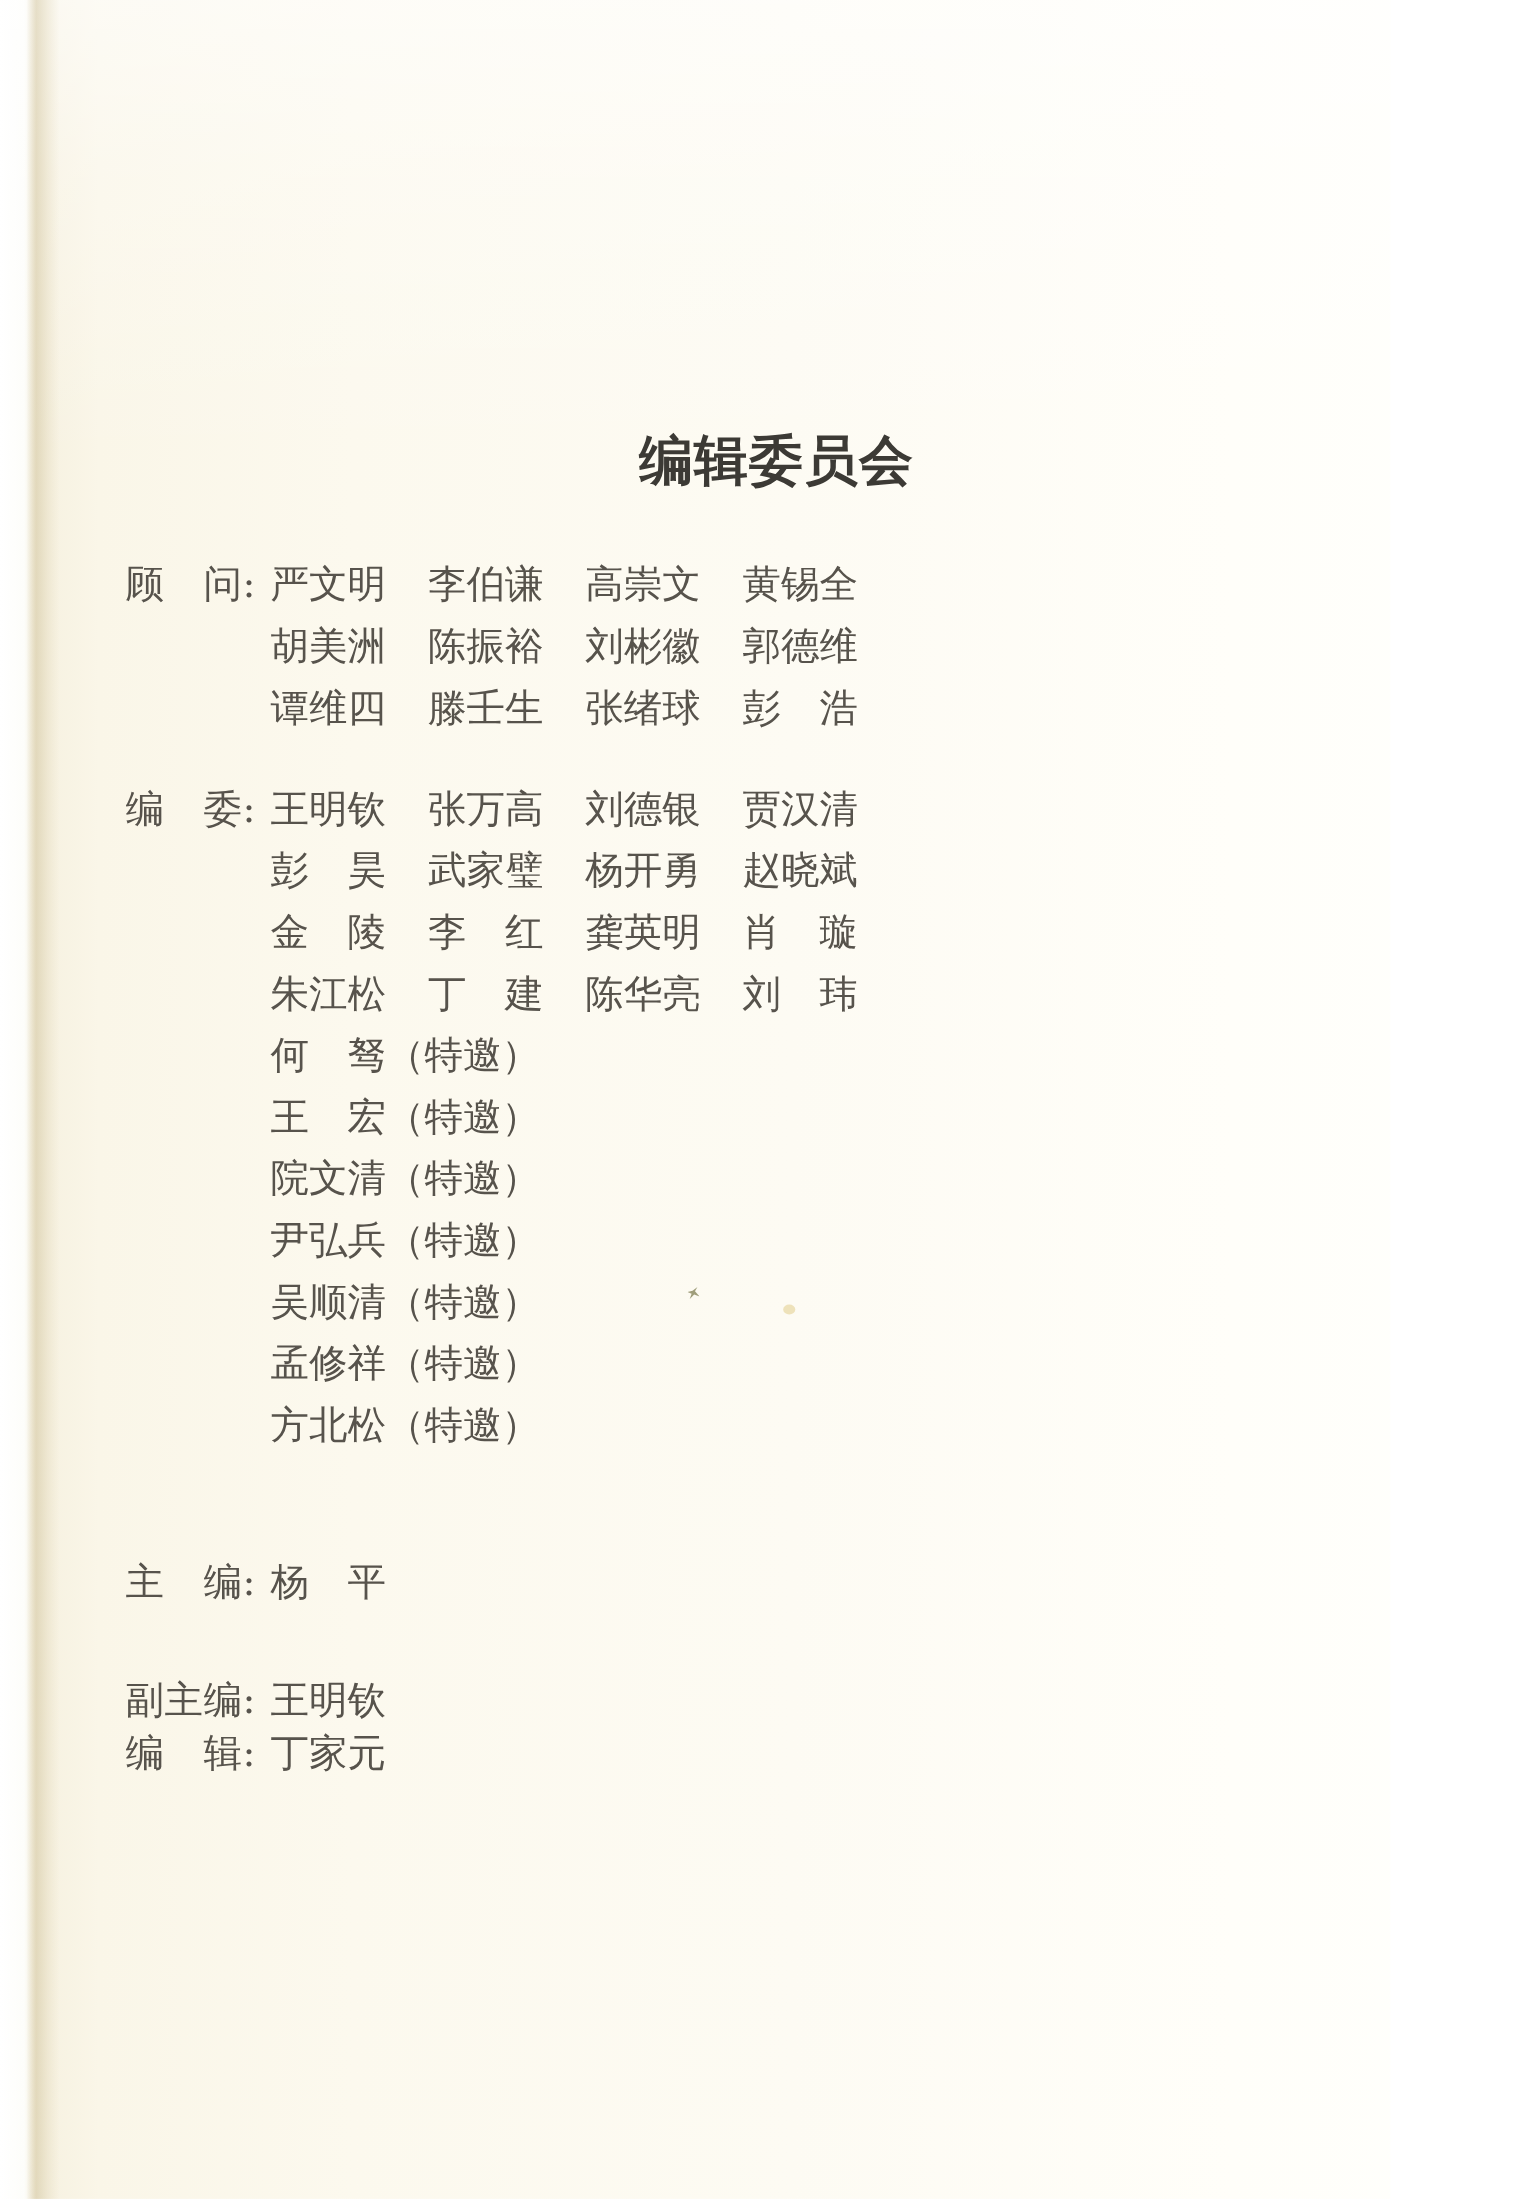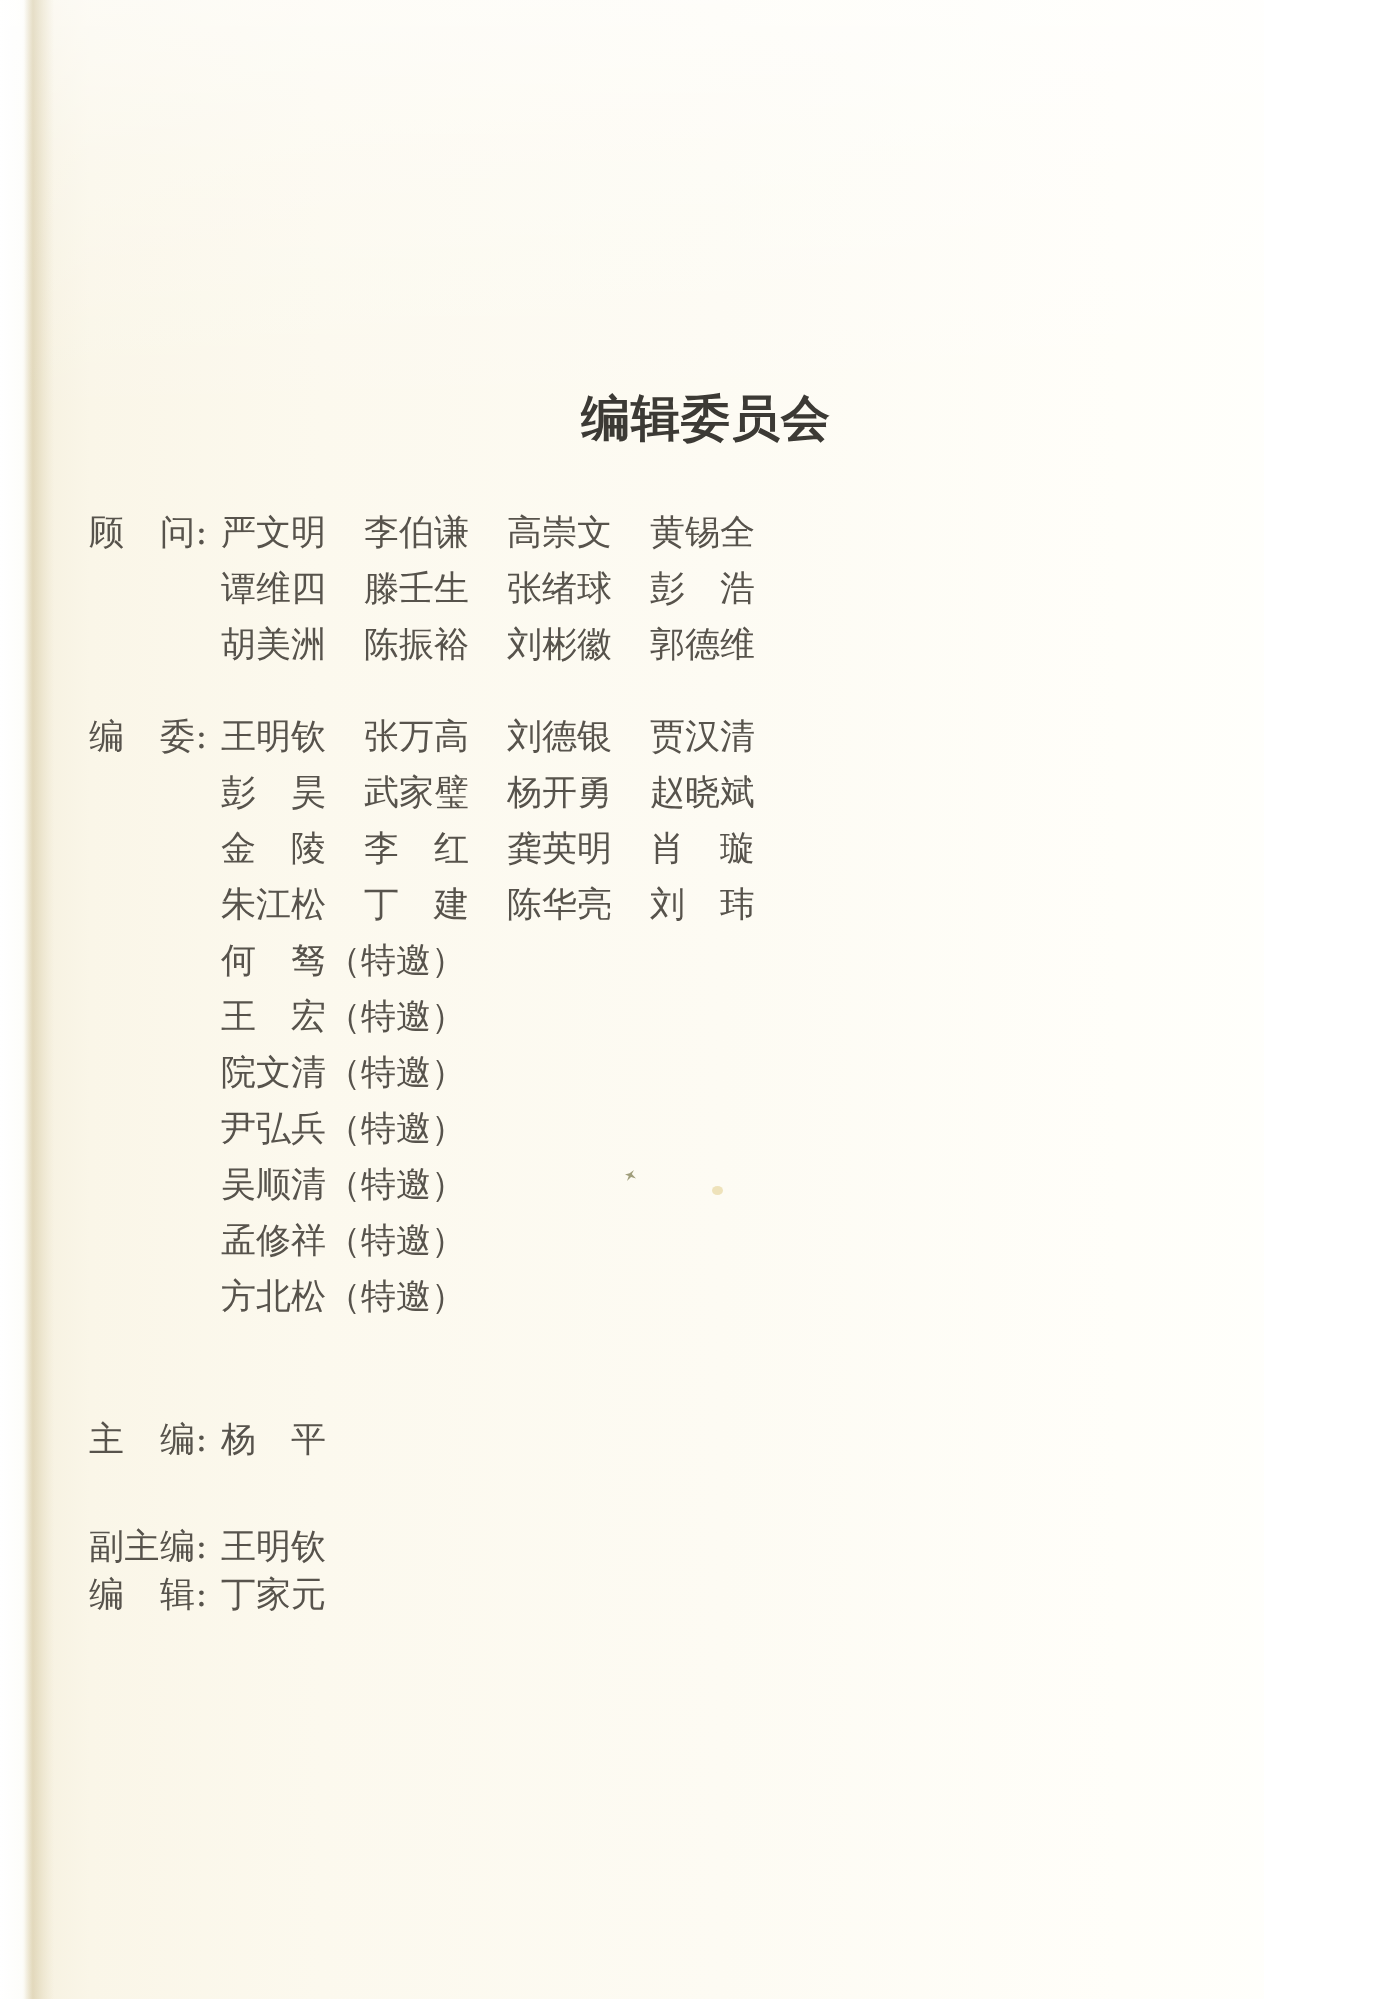--- a/index.html
+++ b/index.html
@@ -36,21 +36,21 @@
     white-space: nowrap;
   }
   .sec {
     position: absolute;
     left: 0;
     right: 0;
   }
   .row {
     display: flex;
     align-items: flex-start;
-    padding-left: 89px;
+    padding-left: 114px;
     height: 56px;
     line-height: 56px;
     font-size: 35px;
     white-space: nowrap;
   }
   .label {
     flex: none;
     width: 132px;
     letter-spacing: 0.5px;
   }
@@ -91,35 +91,35 @@
       <div class="names">
         <span class="name">严文明</span>
         <span class="name">李伯谦</span>
         <span class="name">高崇文</span>
         <span class="name">黄锡全</span>
       </div>
     </div>
     <div class="row">
       <div class="label"></div>
       <div class="names">
+        <span class="name">胡美洲</span>
+        <span class="name">陈振裕</span>
+        <span class="name">刘彬徽</span>
+        <span class="name">郭德维</span>
+      </div>
+    </div>
+    <div class="row">
+      <div class="label"></div>
+      <div class="names">
         <span class="name">谭维四</span>
         <span class="name">滕壬生</span>
         <span class="name">张绪球</span>
         <span class="name">彭　浩</span>
       </div>
     </div>
-    <div class="row">
-      <div class="label"></div>
-      <div class="names">
-        <span class="name">胡美洲</span>
-        <span class="name">陈振裕</span>
-        <span class="name">刘彬徽</span>
-        <span class="name">郭德维</span>
-      </div>
-    </div>
   </div>
 
   <div class="sec" style="top:708px;">
     <div class="row">
       <div class="label">编　委:</div>
       <div class="names">
         <span class="name">王明钦</span>
         <span class="name">张万高</span>
         <span class="name">刘德银</span>
         <span class="name">贾汉清</span>

